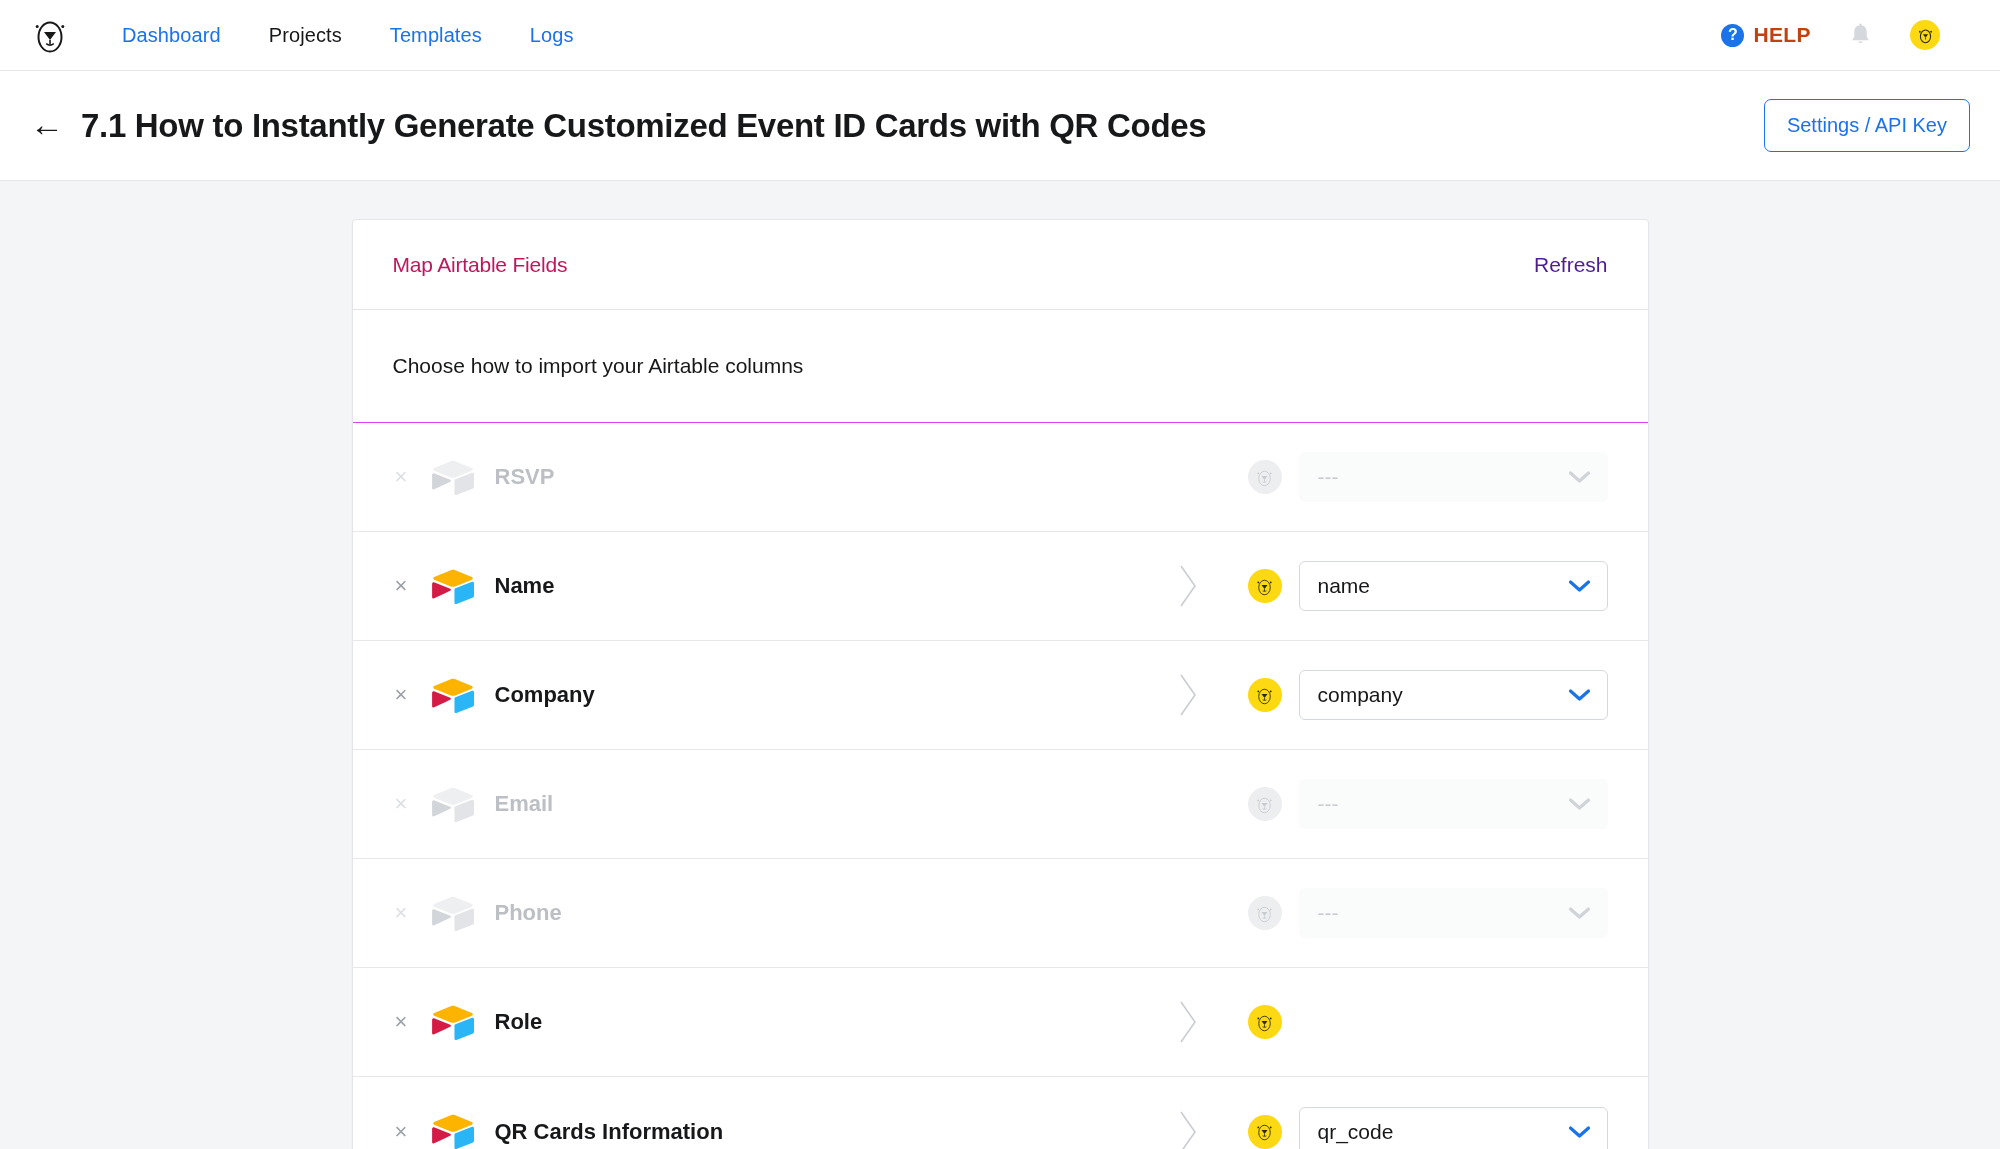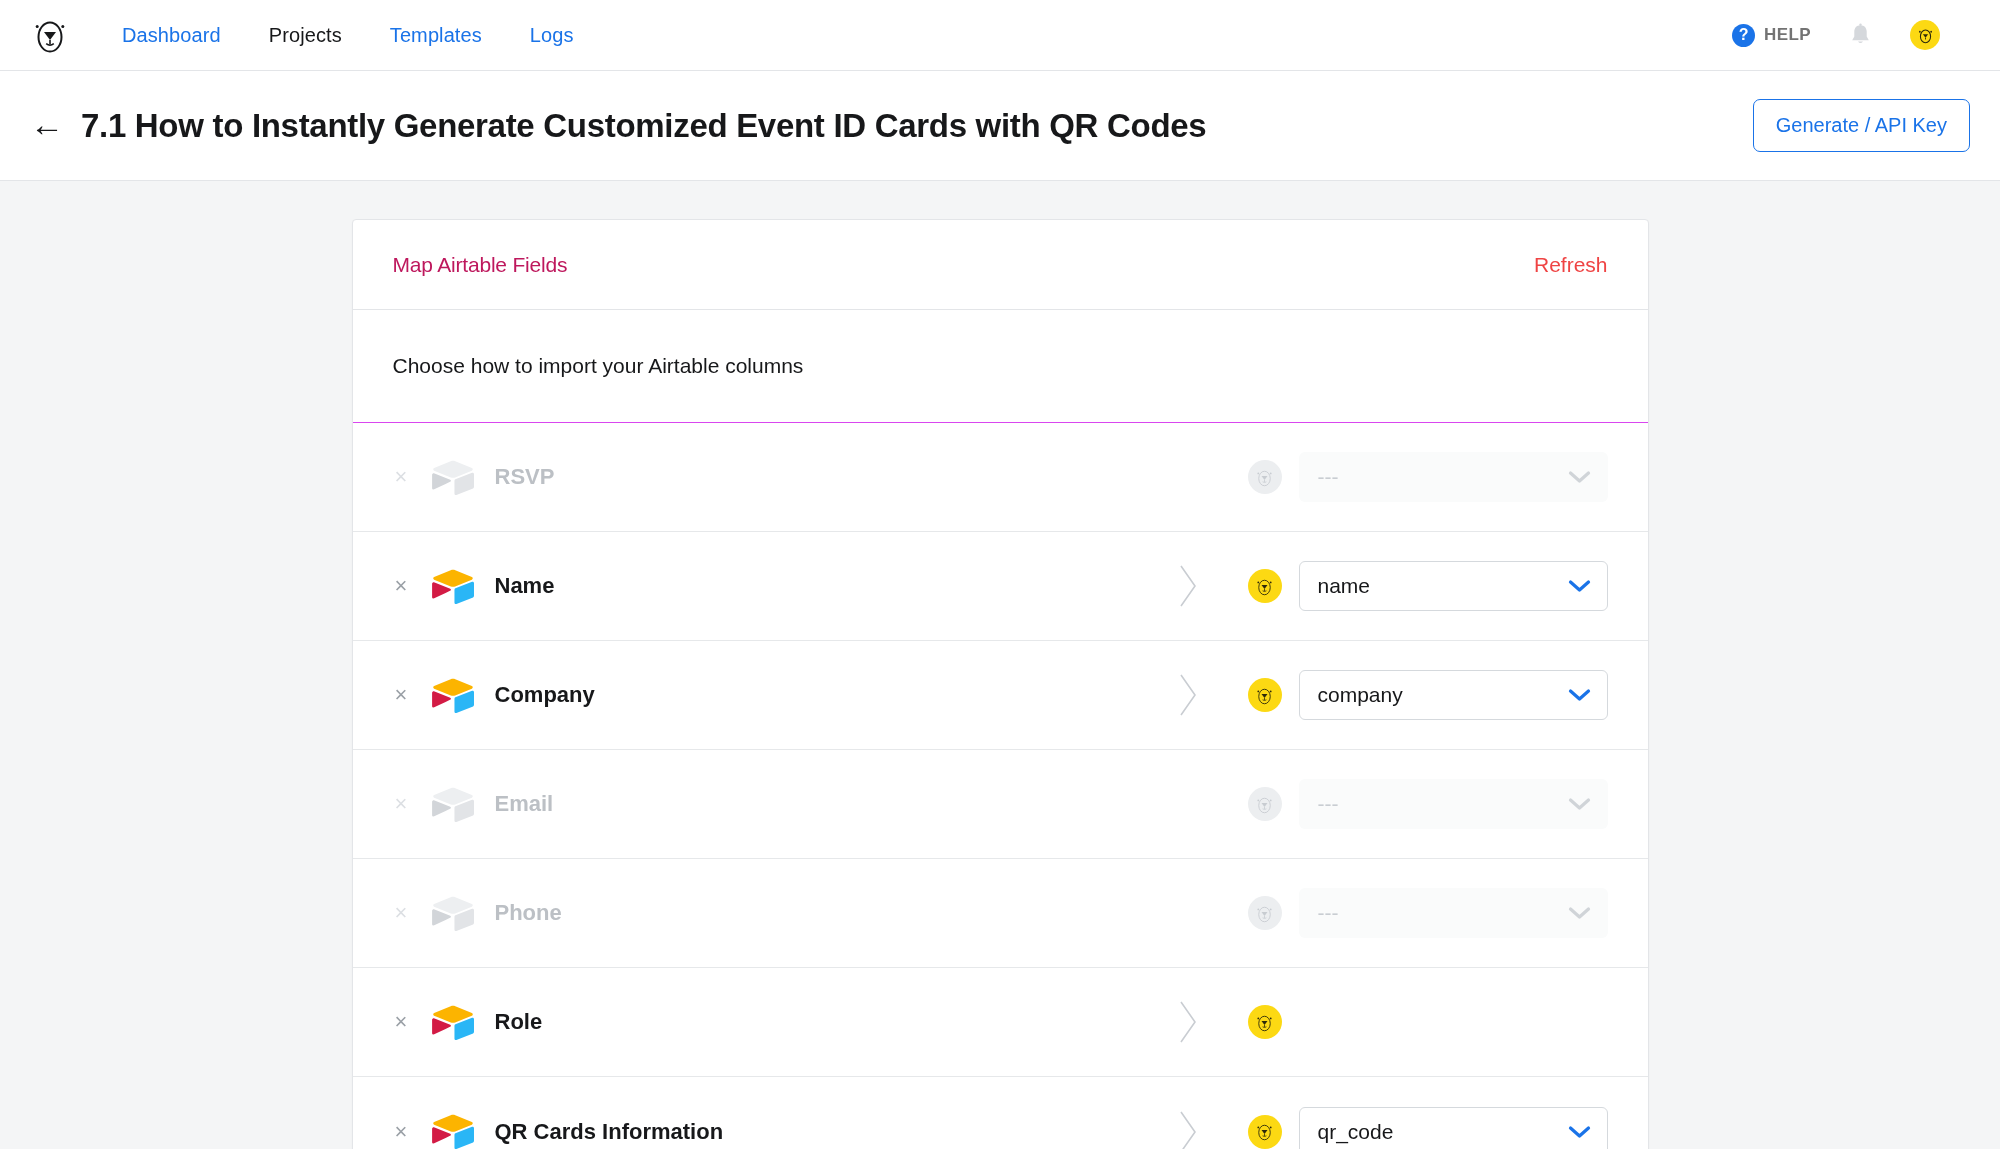--- a/index.html
+++ b/index.html
@@ -49,21 +49,21 @@
   }
   .help-wrap { display: flex; align-items: center; gap: 9px; cursor: pointer; }
   .help-circle {
     width: 23px; height: 23px; border-radius: 50%;
     background: #1a73e8; color: #fff;
     font-size: 16px; font-weight: bold;
     display: flex; align-items: center; justify-content: center;
     line-height: 1;
   }
   .help-text {
-    font-size: 17px; font-weight: bold; color: #737373; letter-spacing: .4px;
+    font-size: 21px; font-weight: bold; color: #c2410c; letter-spacing: .4px;
   }
   .bell-icon { cursor: pointer; display: flex; }
   .avatar {
     width: 30px; height: 30px; border-radius: 50%;
     background: #fcd913;
     display: flex; align-items: center; justify-content: center;
     cursor: pointer;
   }
 
   
@@ -125,21 +125,21 @@
     display: flex;
     align-items: center;
     padding: 0 40px;
     height: 90px;
     border-bottom: 1px solid #e3e5e8;
   }
   .card-title {
     font-size: 21px; font-weight: normal; color: #be185d; letter-spacing: -.2px;
   }
   .refresh-link {
-    margin-left: auto; color: #ef4444; font-size: 21px; cursor: pointer;
+    margin-left: auto; color: #4c1d95; font-size: 21px; cursor: pointer;
   }
   .card-sub {
     padding: 0 40px;
     height: 113px;
     display: flex;
     align-items: center;
     border-bottom: 1px solid #d946ef;
     font-size: 21px;
     color: #17181a;
   }
@@ -270,21 +270,21 @@
         <path d="M11 15 L23 15 L17 23 Z" fill="#2d2a0b"></path>
         <path d="M17 23 L17 27" stroke="#2d2a0b" stroke-width="2" fill="none"></path>
       </svg>
     </div>
   </div>
 </div>
 
 <div class="titlebar">
   <span class="back-arrow">←</span>
   <h1 class="page-title">7.1 How to Instantly Generate Customized Event ID Cards with QR Codes</h1>
-  <button class="settings-btn">Generate / API Key</button>
+  <button class="settings-btn">Settings / API Key</button>
 </div>
 
 <div class="main">
   <div class="card">
 
     <div class="card-head">
       <div class="card-title">Map Airtable Fields</div>
       <div class="refresh-link">Refresh</div>
     </div>
 

